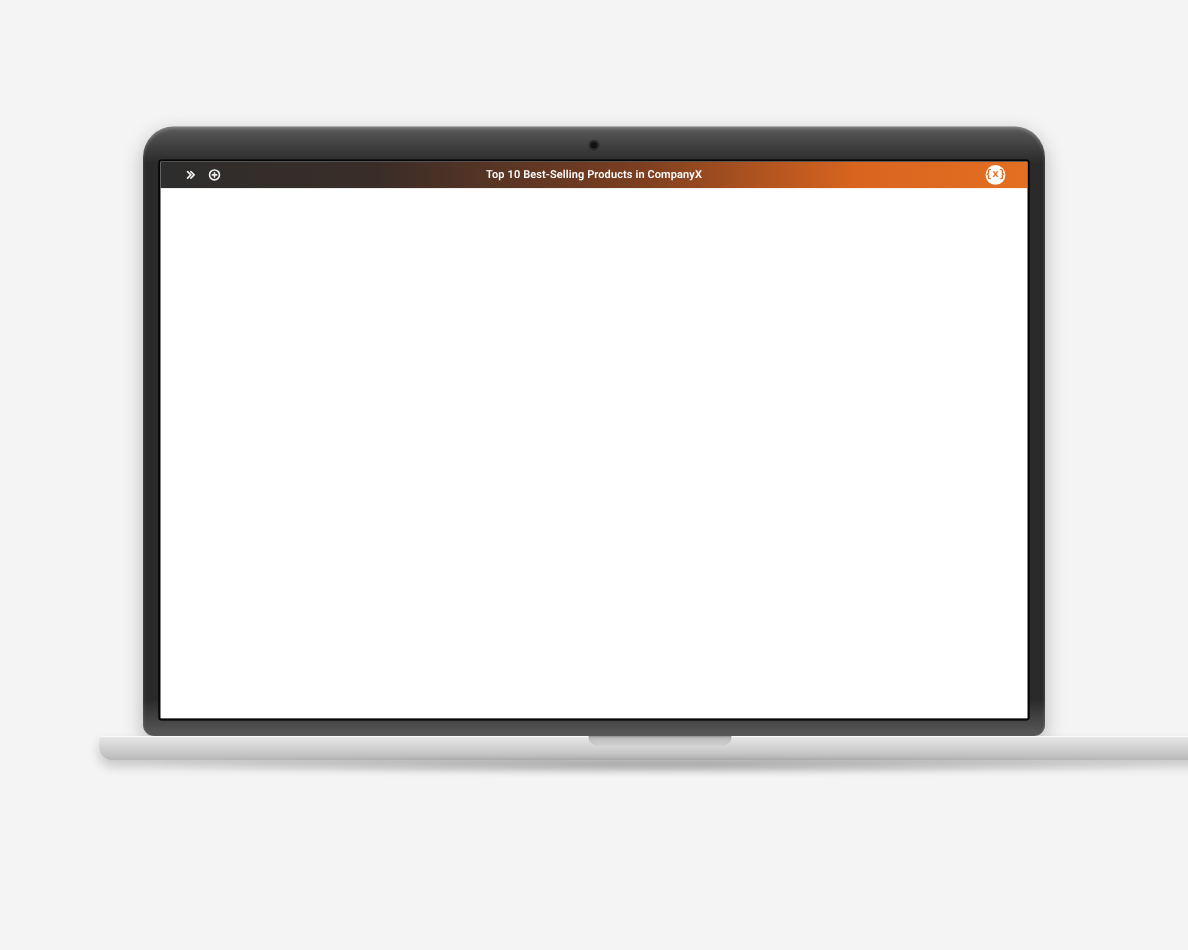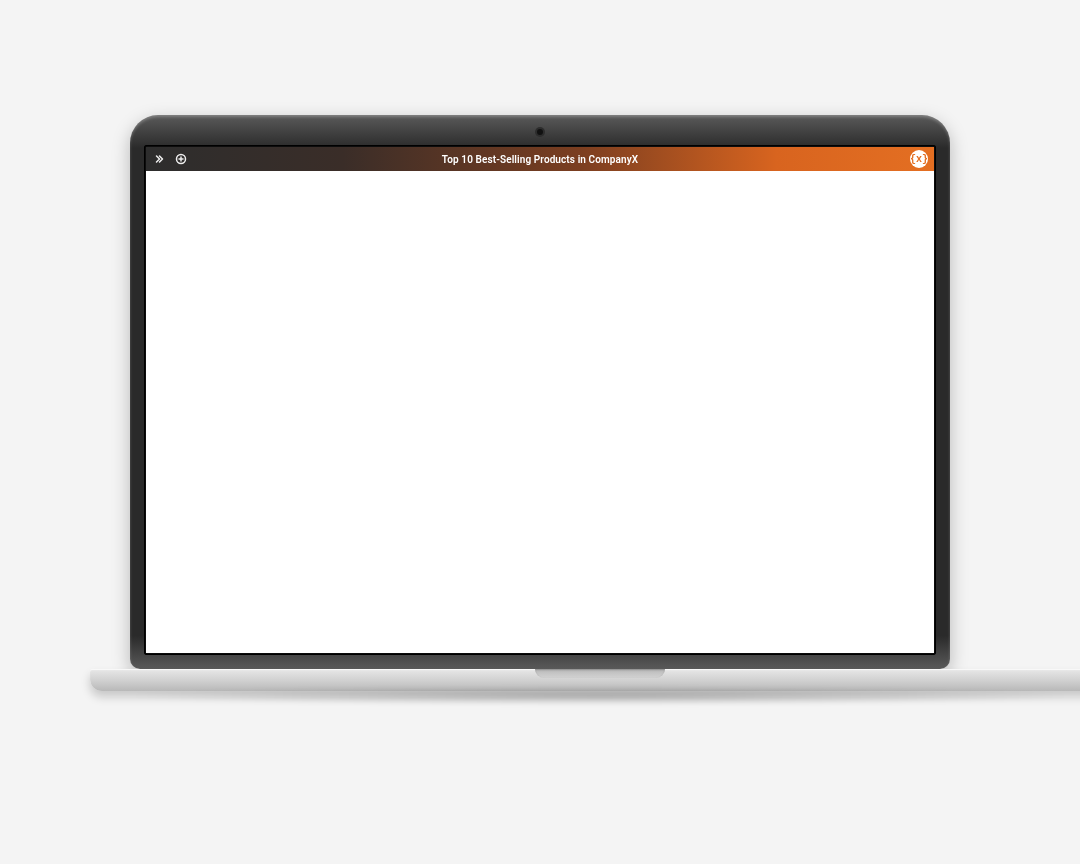--- a/index.html
+++ b/index.html
@@ -57,21 +57,21 @@
     overflow: hidden;
   }
 
   
   .topbar {
     height: 24px;
     width: 100%;
     background: linear-gradient(90deg, #2d2d2d 0%, #3a2d28 25%, #7b3e20 55%, #d8641f 80%, #e46f22 100%);
     display: flex;
     align-items: center;
-    padding: 0 6px;
+    padding: 0 20px;
     color: #fff;
     font-size: 10px;
     font-weight: 600;
     position: relative;
   }
   .tb-left { display: flex; align-items: center; gap: 8px; }
   .tb-btn {
     width: 14px; height: 14px;
     display: flex; align-items: center; justify-content: center;
     color: #eee;

